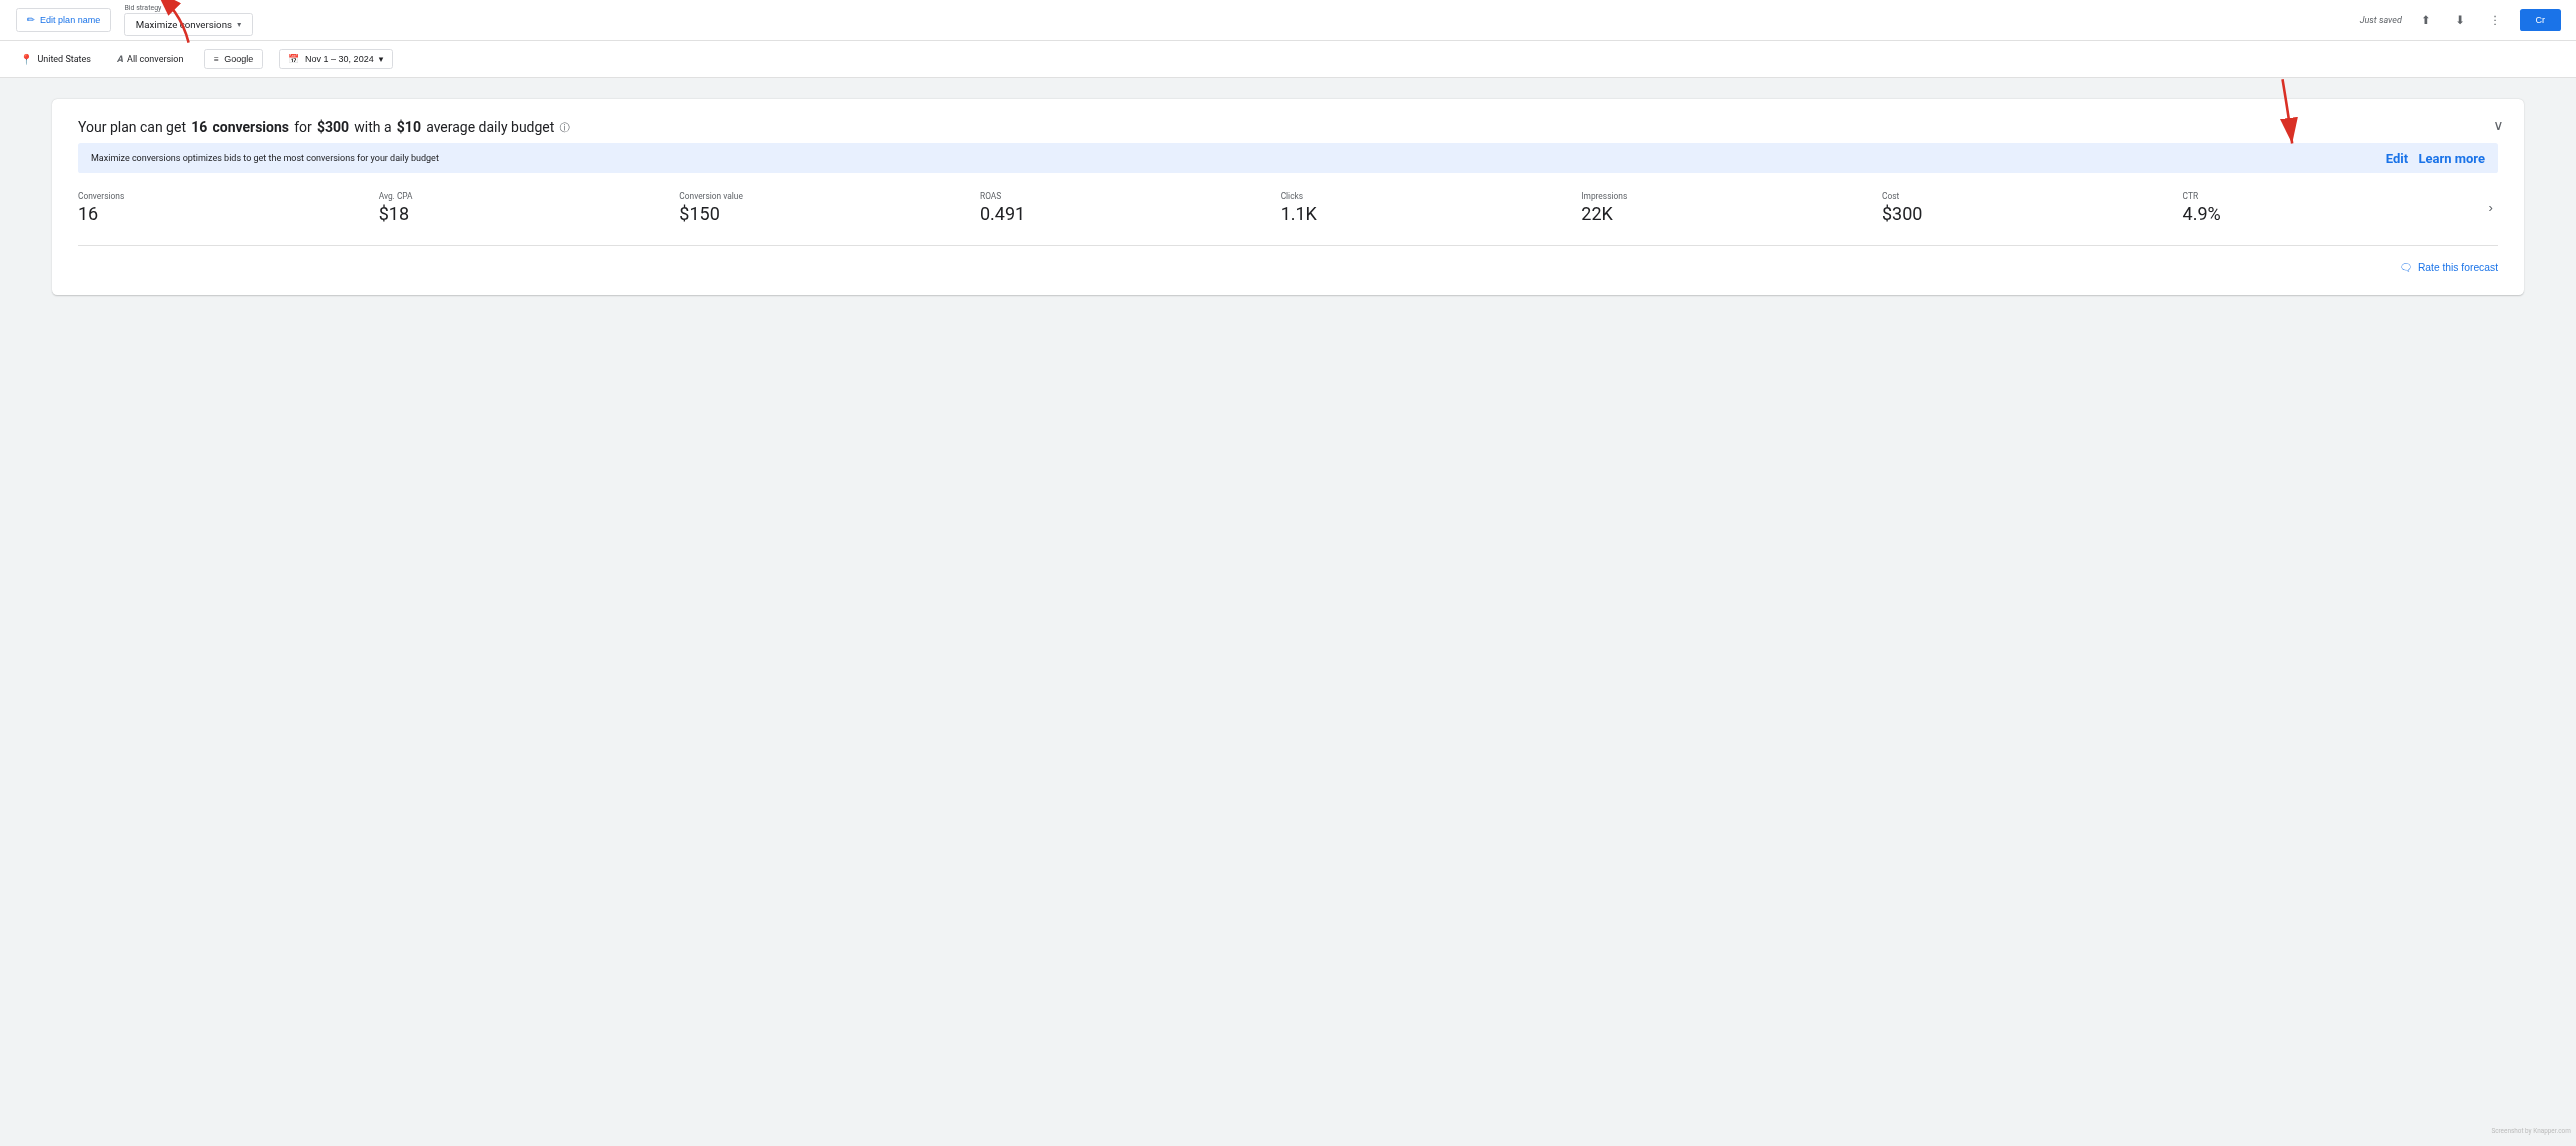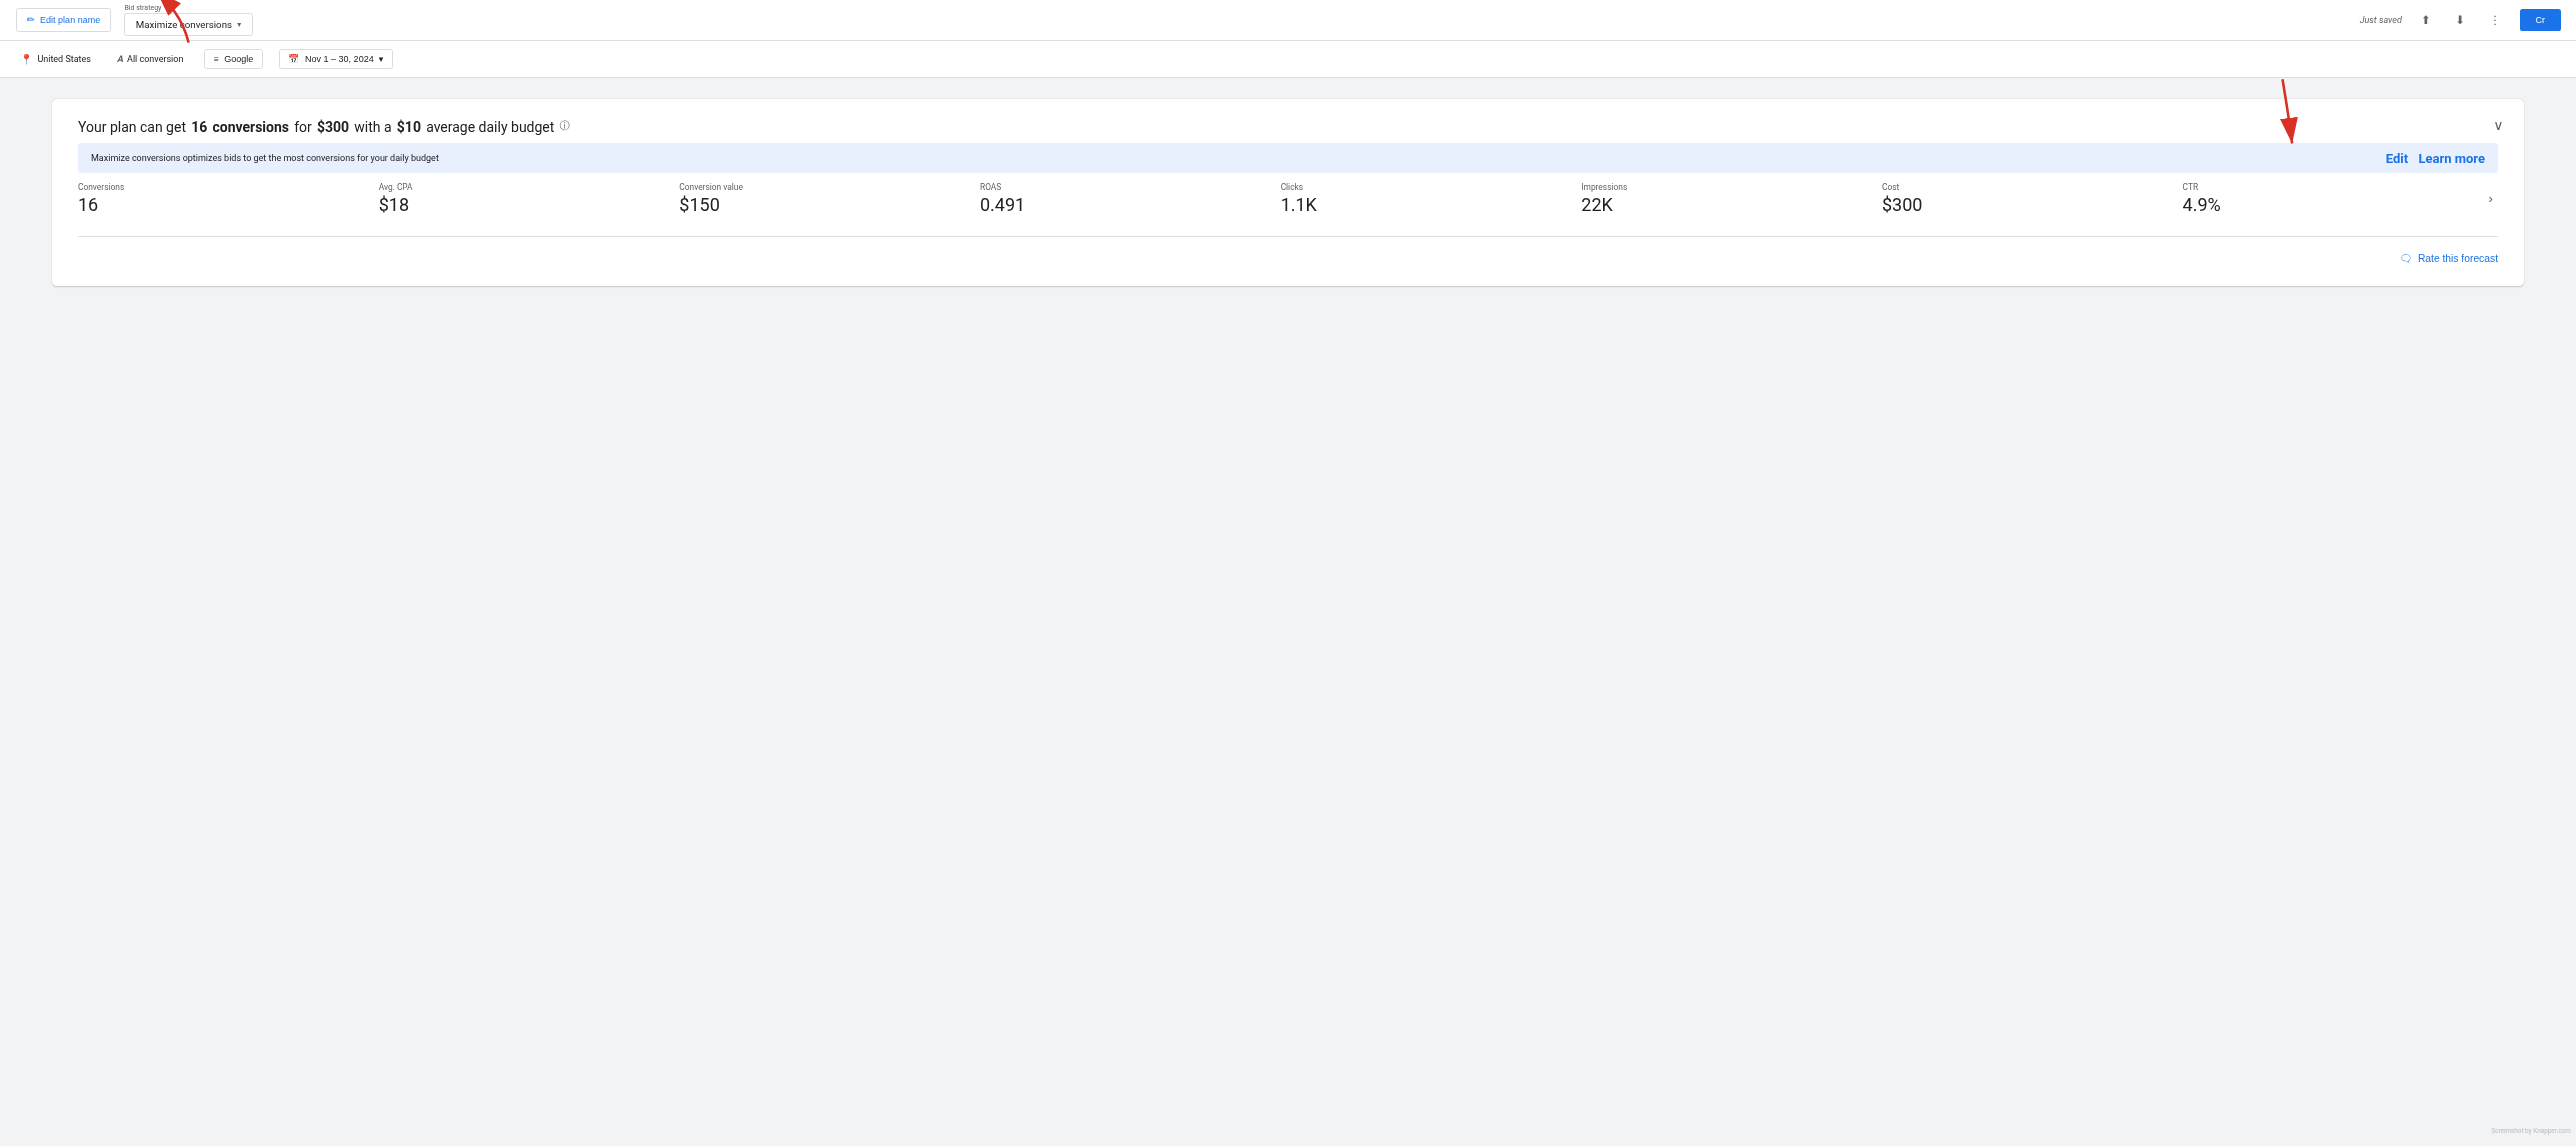--- a/index.html
+++ b/index.html
@@ -149,21 +149,21 @@
       background: #fff;
       border-radius: 5.2px;
       box-shadow: 0 0.6px 1.9px rgba(0,0,0,0.12), 0 0.6px 1.3px rgba(0,0,0,0.08);
       padding: 20.6px 26px;
       margin-bottom: 15.5px;
       position: relative;
     }
 
     .forecast-headline {
       display: flex;
-      align-items: flex-start;
+      align-items: flex-end;
       gap: 5.2px;
       font-size: 14px;
       color: #202124;
       flex-wrap: wrap;
       margin-bottom: 7.7px;
       padding-right: 39px;
     }
     .forecast-headline .bold {
       font-weight: 700;
     }
@@ -200,21 +200,21 @@
     }
 
     
     .info-banner {
       background: #e8f0fe;
       border-radius: 2.6px;
       padding: 7.7px 13px;
       display: flex;
       align-items: center;
       justify-content: space-between;
-      margin-bottom: 3px;
+      margin-bottom: 12px;
     }
     .info-banner-text {
       font-size: 9px;
       color: #202124;
     }
     .info-banner-actions {
       display: flex;
       align-items: center;
       gap: 10.3px;
     }

